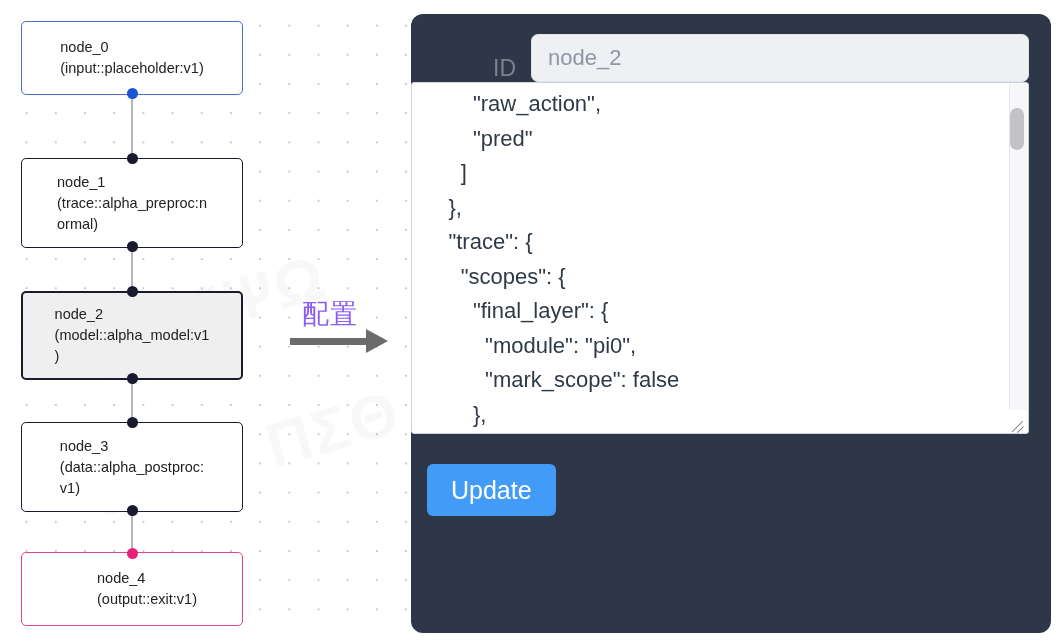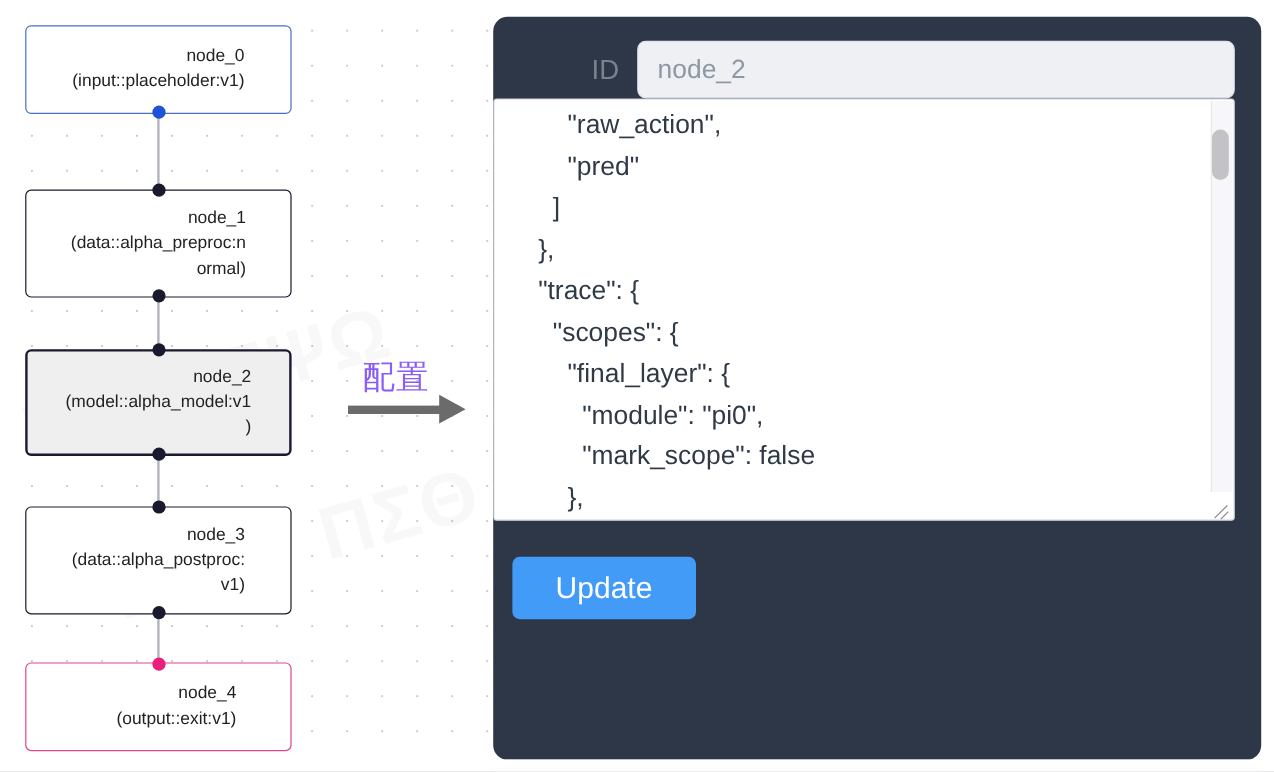--- a/index.html
+++ b/index.html
@@ -55,21 +55,21 @@
   .node {
     position: absolute;
     width: 222px;
     left: 21px;
     background: #ffffff;
     border: 1.6px solid #1a1a2e;
     border-radius: 5px;
     display: flex;
     align-items: center;
     justify-content: center;
-    text-align: right;
+    text-align: left;
     color: #222226;
     font-size: 14.5px;
     line-height: 21px;
     padding: 4px 10px;
     box-shadow: 0 0 0 0 rgba(0,0,0,0);
   }
   .node .label { display: block; white-space: pre-line; }
 
   .node.is-input  { border-color: #4a6fc4; }
   .node.is-output { border-color: #e0458d; padding-left: 40px; }
@@ -151,21 +151,21 @@
     left: 411px; top: 14px;
     width: 640px; height: 619px;
     background: #2d3748;
     border-radius: 12px;
     padding: 0;
     overflow: hidden;
   }
 
   .form-row {
     display: flex;
-    align-items: center;
+    align-items: flex-end;
   }
   .form-row + .form-row { margin-top: 0; }
 
   .field-label {
     width: 120px;
     flex: 0 0 120px;
     text-align: right;
     padding-right: 15px;
     color: #79838f;
     font-size: 23px;
@@ -256,21 +256,21 @@
     margin-top: 30px;
     padding-left: 16px;
   }
   .btn-update {
     background: #429bf7;
     color: #ffffff;
     border: none;
     border-radius: 6px;
     font-size: 25px;
     font-family: "Liberation Sans", sans-serif;
-    padding: 11px 36px;
+    padding: 11px 24px;
     cursor: pointer;
     line-height: 30px;
   }
 
   .panel-bottom-fade {
     position: absolute;
     left: 411px; top: 633px;
     width: 640px; height: 10px;
     background: #ffffff;
   }
@@ -291,21 +291,21 @@
     <div class="edge" id="edge-1"></div>
     <div class="edge" id="edge-2"></div>
     <div class="edge" id="edge-3"></div>
 
     <div class="node is-input" id="node-0">
       <span class="label">node_0
 (input::placeholder:v1)</span>
     </div>
     <div class="node" id="node-1">
       <span class="label">node_1
-(data::alpha_preproc:n
+(trace::alpha_preproc:n
 ormal)</span>
     </div>
     <div class="node is-selected" id="node-2">
       <span class="label">node_2
 (model::alpha_model:v1
 )</span>
     </div>
     <div class="node" id="node-3">
       <span class="label">node_3
 (data::alpha_postproc:

